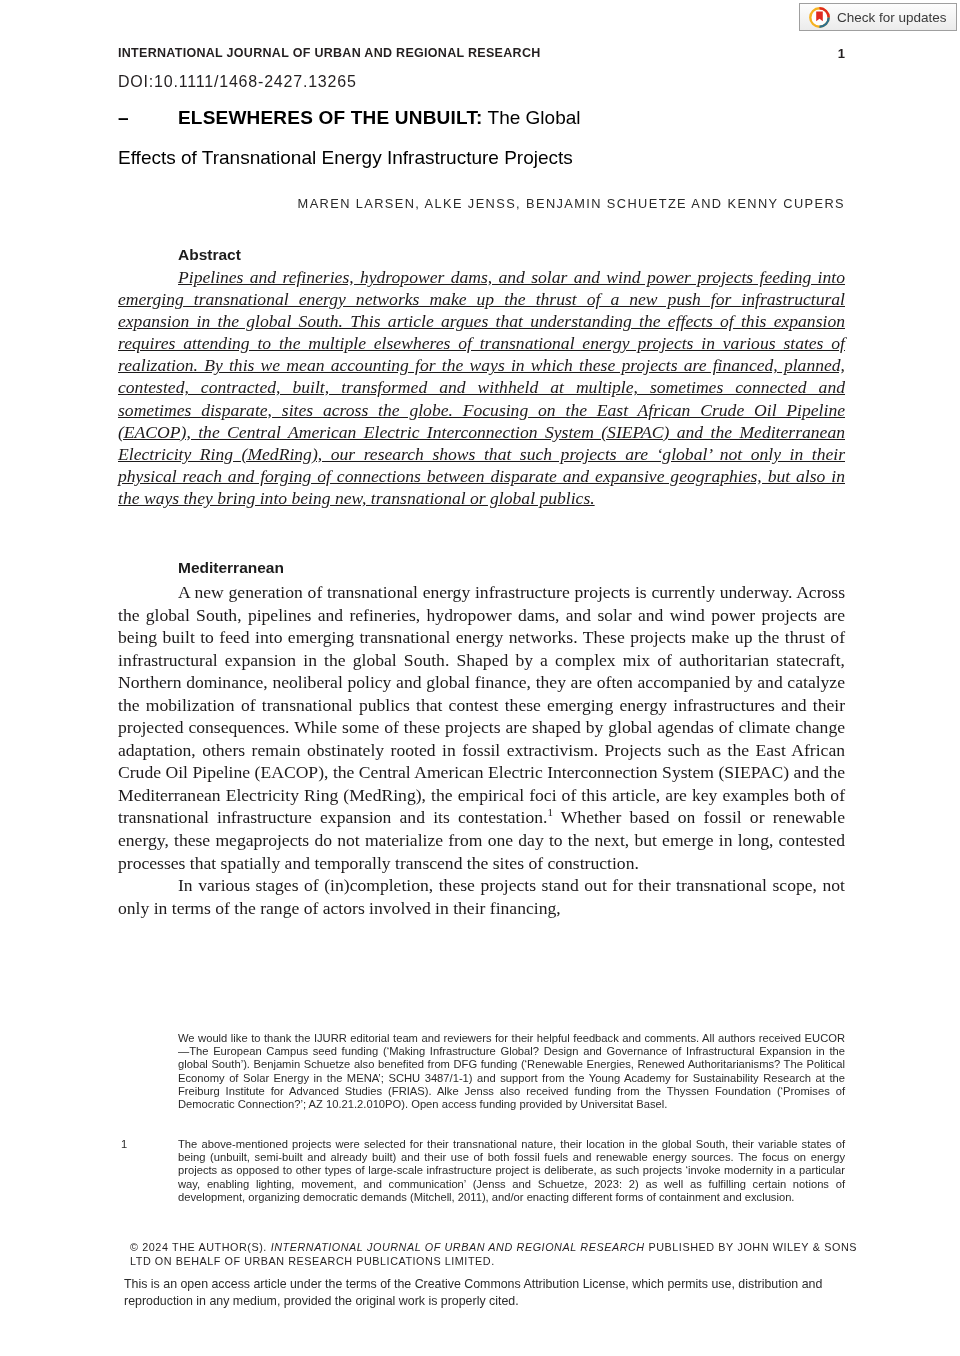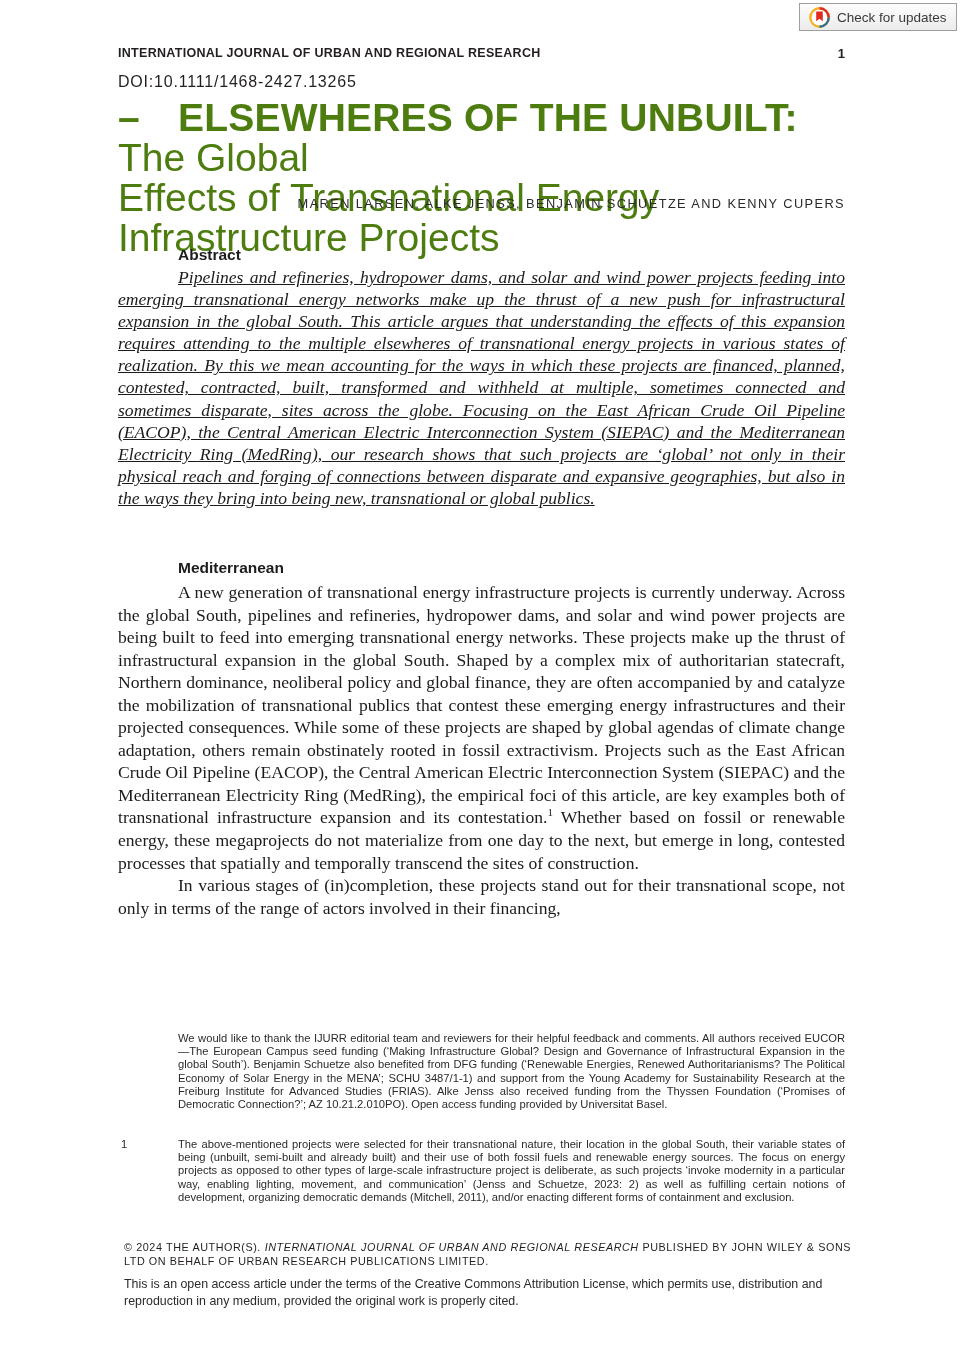--- a/index.html
+++ b/index.html
@@ -26,21 +26,21 @@
   .runhead{
     position:absolute;top:46px;left:118px;width:727px;
   }
   .runhead-row{display:flex;justify-content:space-between;align-items:flex-start;}
   .journal-name{font-size:12.5px;font-weight:bold;letter-spacing:0.3px;}
   .page-num{font-size:13px;font-weight:bold;}
   .doi{font-size:16px;letter-spacing:0.8px;margin-top:12px;}
   
   .title{
     position:absolute;top:98px;left:118px;width:740px;
-    font-size:39px;line-height:40px;color:#4d7c0f;
+    font-size:19px;line-height:40px;color:#000000;
   }
   .title .dash{display:inline-block;width:60px;font-weight:bold;}
   .title .t-bold{font-weight:bold;letter-spacing:0.2px;}
   .title .t-reg{font-weight:normal;}
   
   .authors{
     position:absolute;top:196px;left:178px;width:667px;
     font-size:12.8px;letter-spacing:1.4px;color:#2a2a2a;text-align:right;
   }
   
@@ -71,21 +71,21 @@
   .fnotes{
     position:absolute;left:118px;width:727px;
     font-size:11.2px;line-height:13.2px;text-align:justify;
     color:#2b2b2b;
   }
   .fn-ack{top:1032px;padding-left:60px;box-sizing:border-box;}
   .fn-one{top:1138px;padding-left:60px;box-sizing:border-box;}
   .fn-num{position:absolute;left:3px;top:0;font-size:11.2px;}
   
   .copyright{
-    position:absolute;top:1240px;left:124px;width:727px;
+    position:absolute;top:1240px;left:130px;width:727px;
     font-size:10.8px;line-height:14.2px;letter-spacing:0.55px;
     color:#231f20;text-align:justify;
   }
   .copyright .jrnl{font-style:italic;}
   .open-access{
     position:absolute;top:1276px;left:124px;width:727px;
     font-size:12.4px;line-height:16.6px;color:#2b2b2b;
   }
 </style>
 </head>

